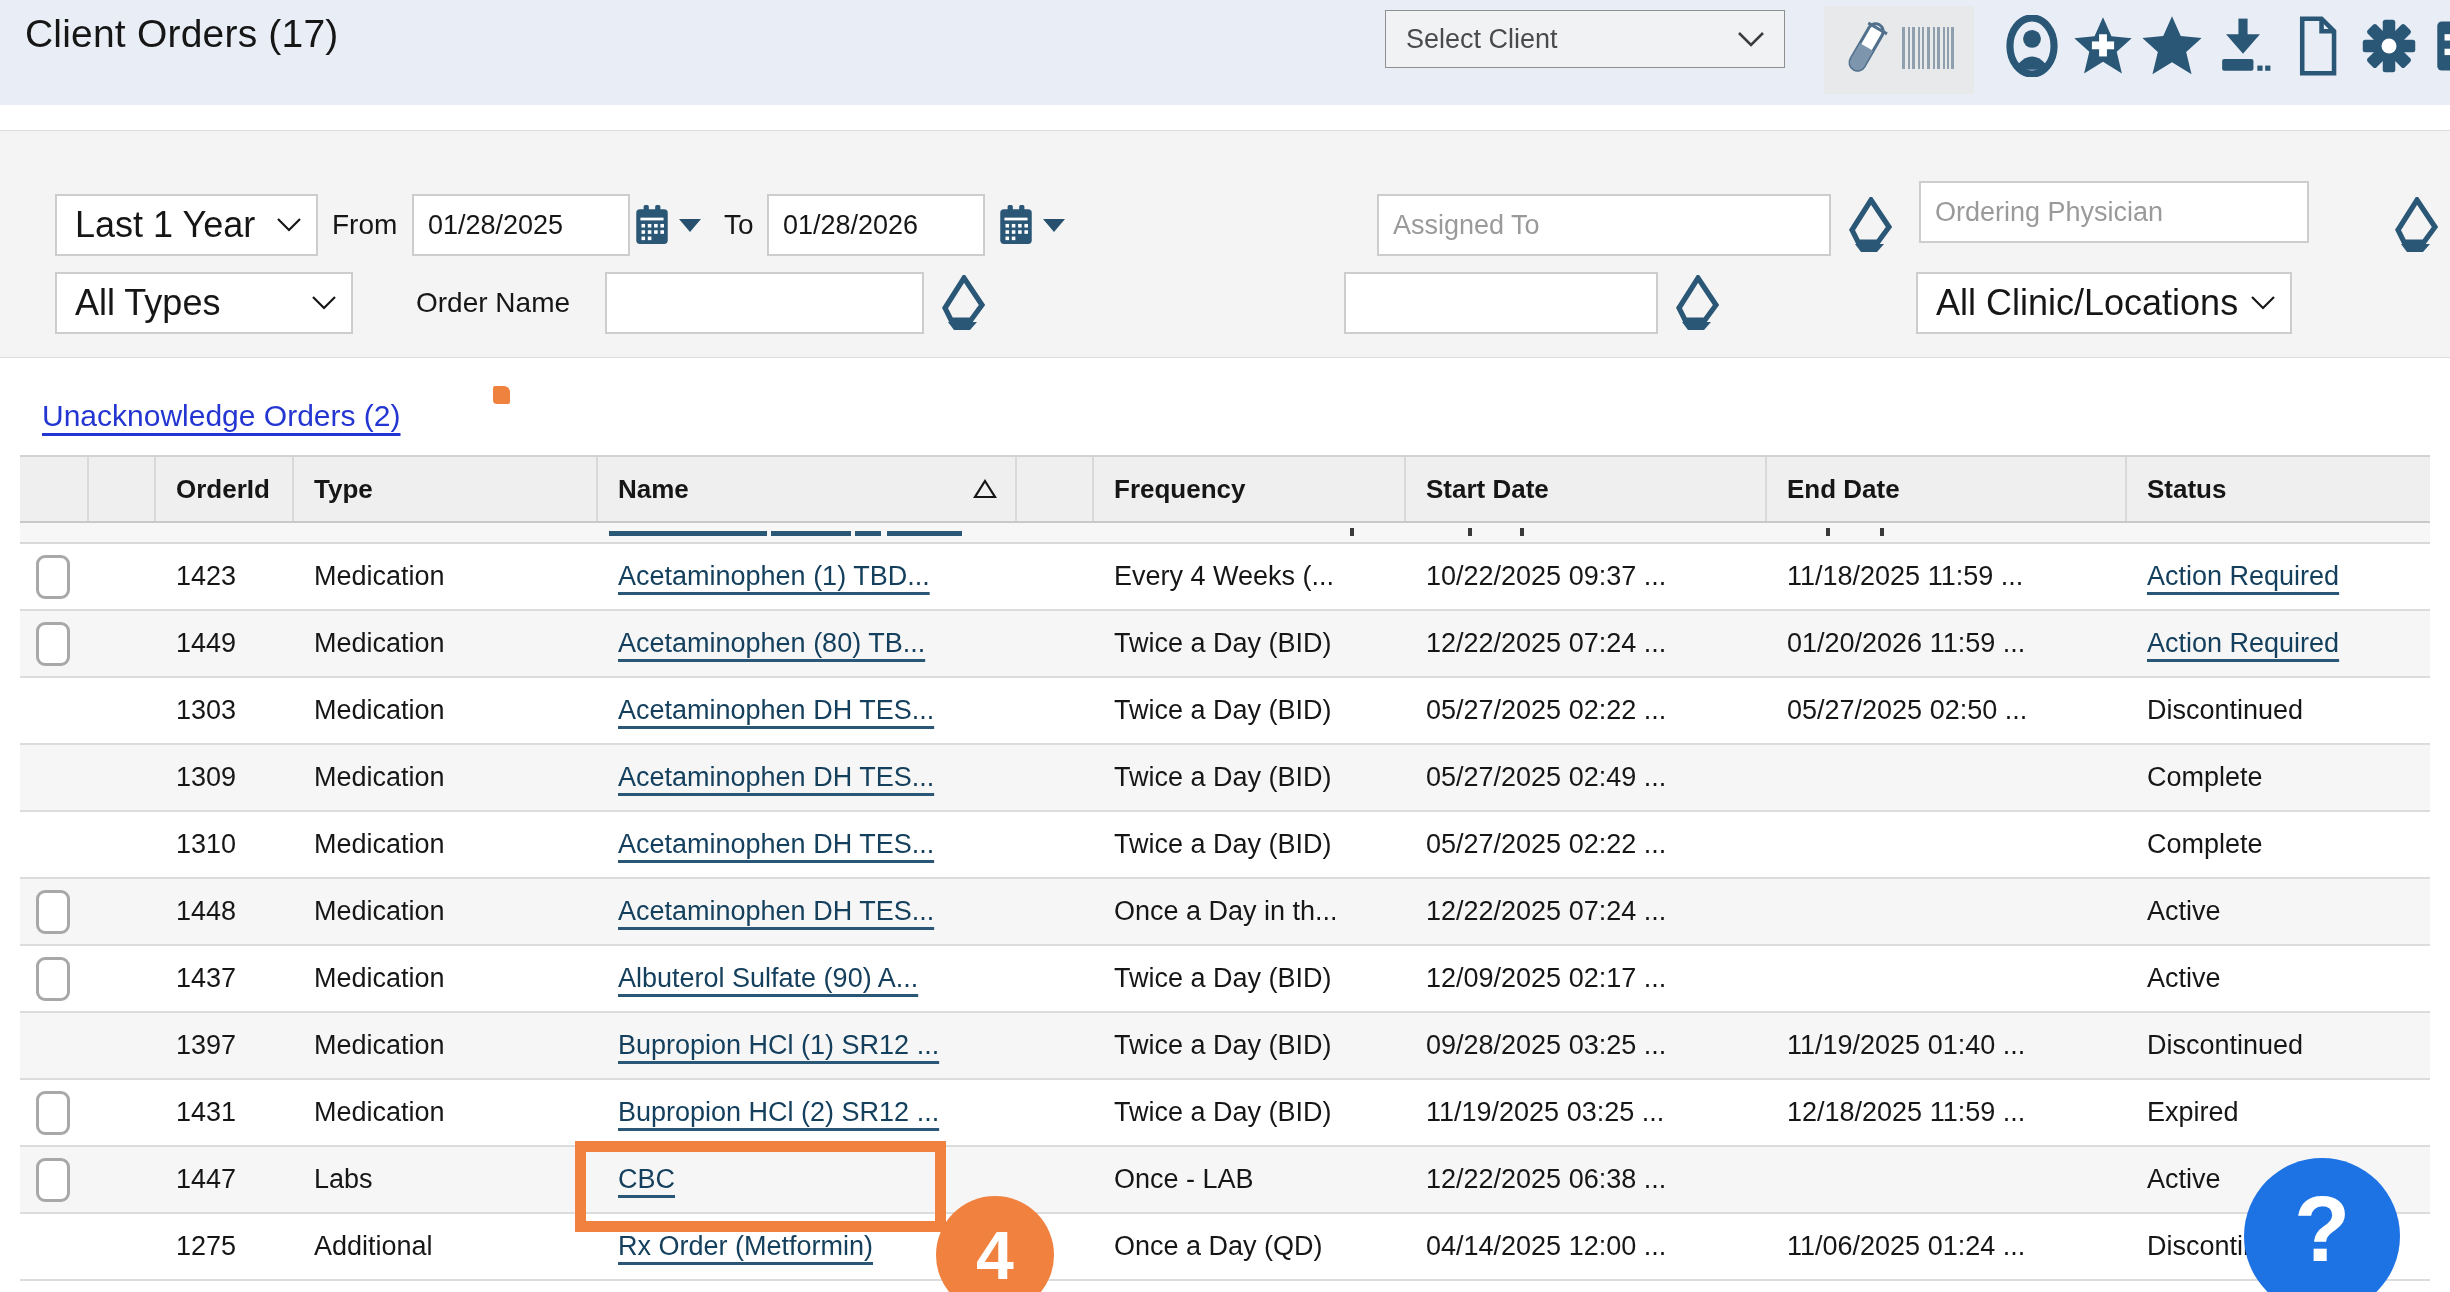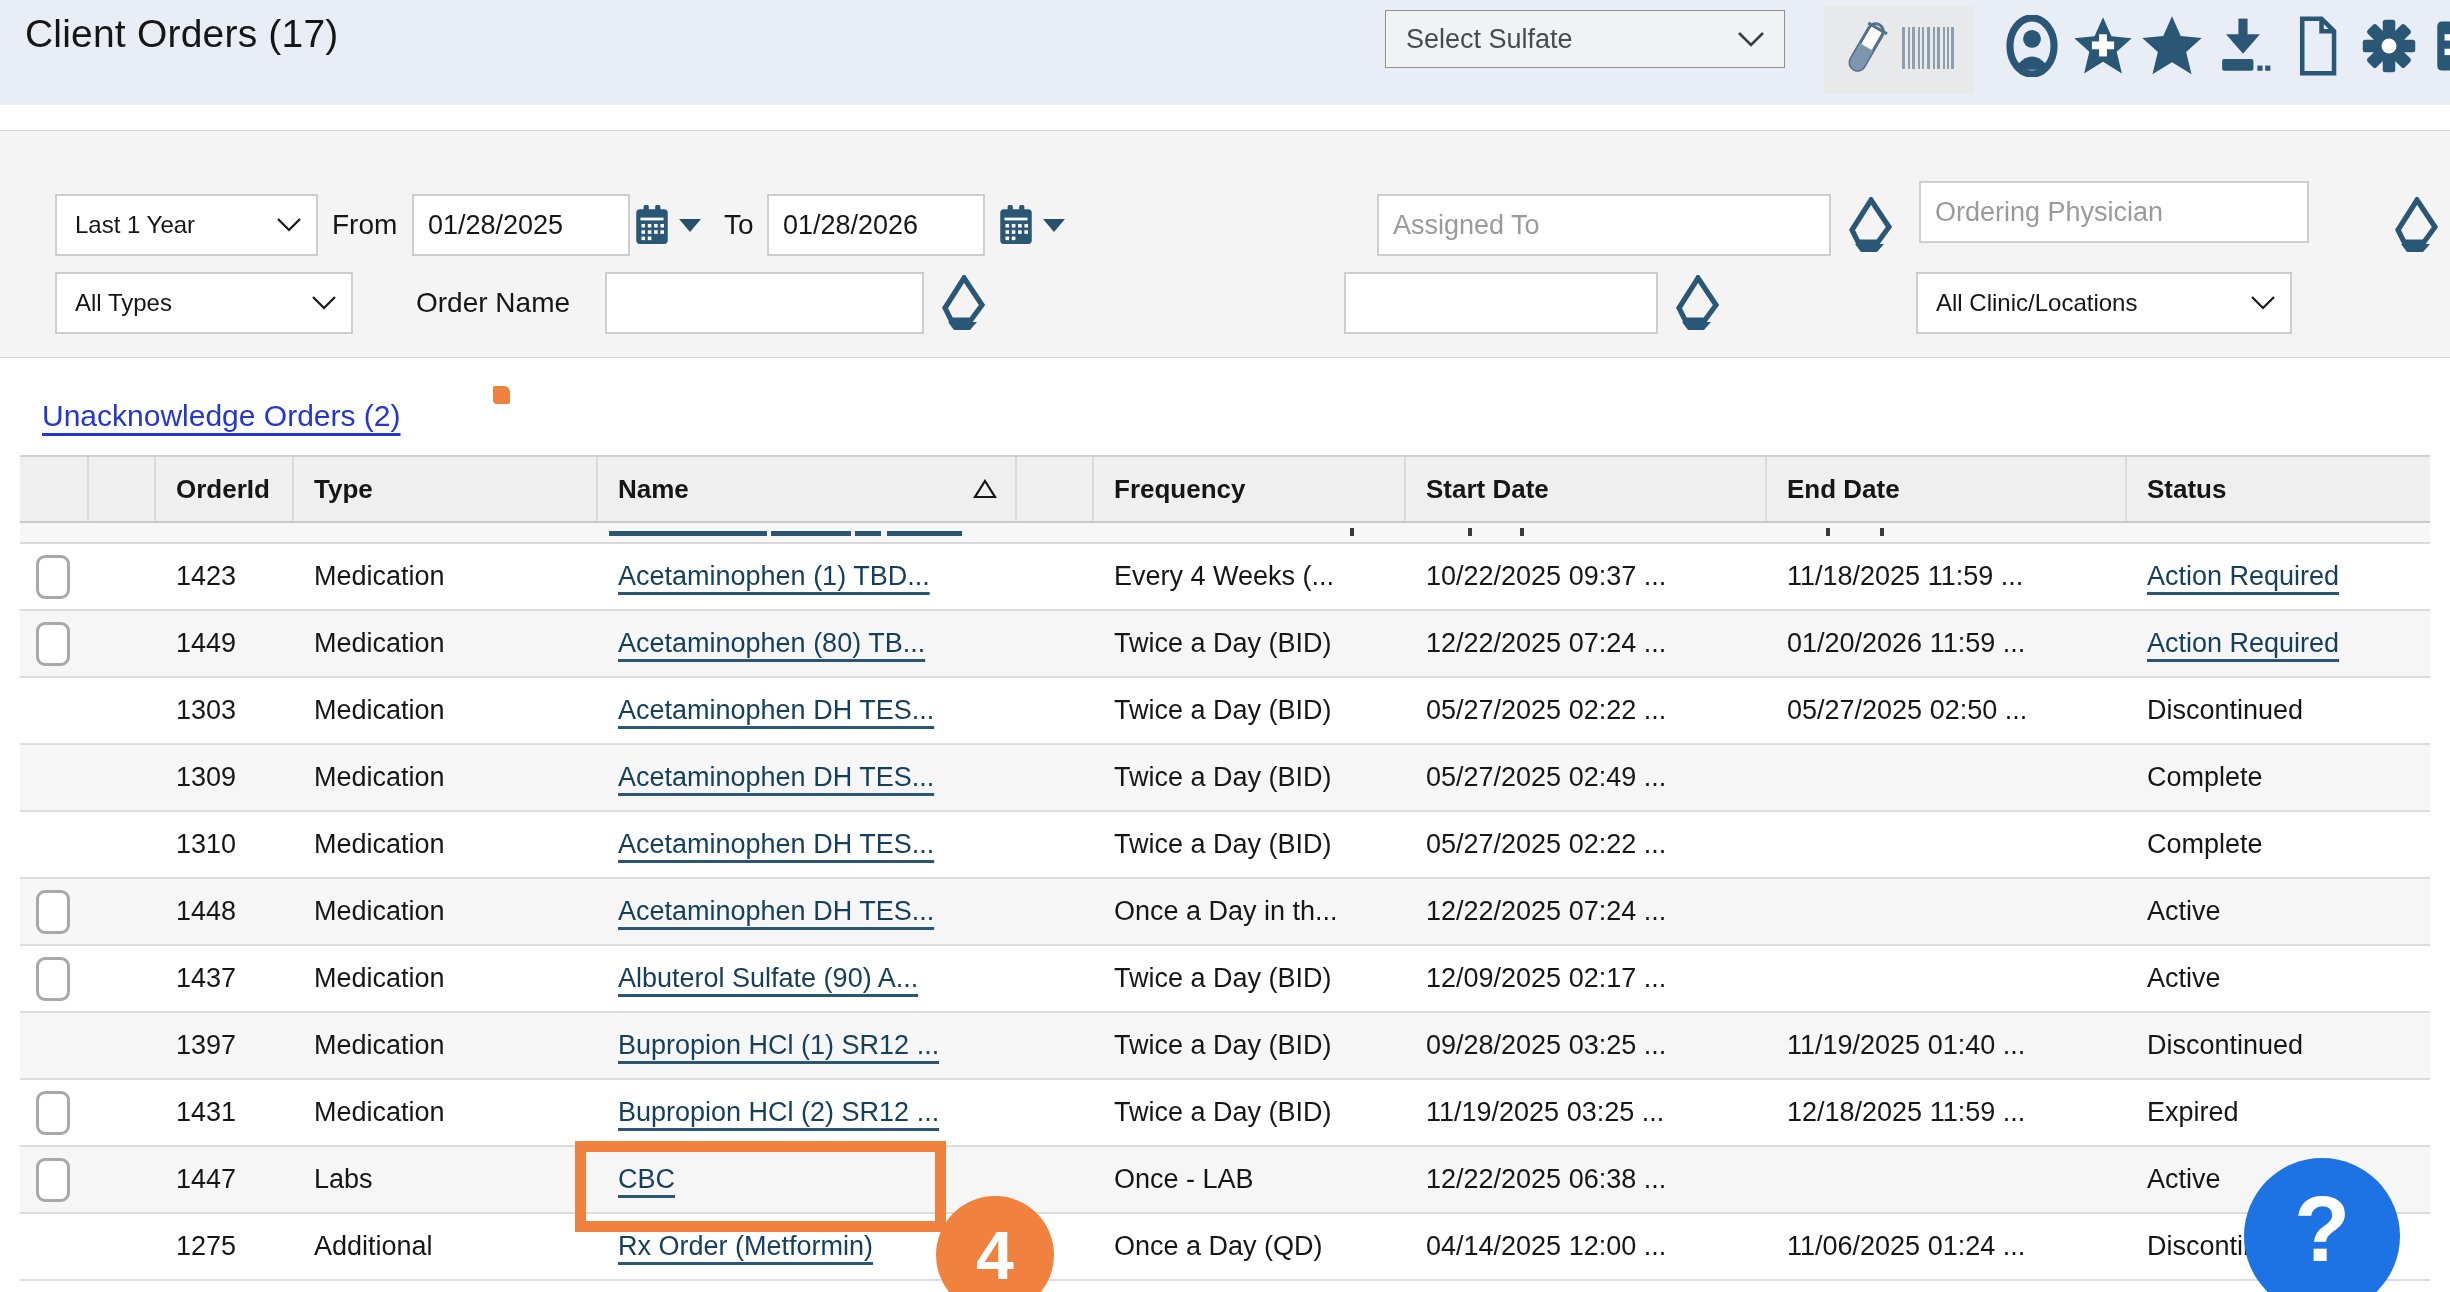--- a/index.html
+++ b/index.html
@@ -14,21 +14,21 @@
       padding:0 18px 0 20px;font-size:27px;color:#4a4a4a;box-sizing:border-box;cursor:pointer;}
   .icon-tile{position:absolute;left:1824px;top:6px;width:150px;height:88px;background:#e7e9eb;
       display:flex;align-items:center;justify-content:center;gap:10px;}
   .icon-btn{position:absolute;top:14px;width:62px;height:64px;display:flex;align-items:center;
       justify-content:center;cursor:pointer;}
 
   
   .panel{position:absolute;left:0;top:130px;width:2450px;height:228px;background:#f4f4f4;
       border-top:1px solid #dcdcdc;border-bottom:1px solid #dcdcdc;box-sizing:border-box;}
   .sel{position:absolute;height:62px;background:#fff;border:2px solid #cdcdcd;display:flex;
-      align-items:center;justify-content:space-between;padding:0 14px 0 18px;font-size:24px;
+      align-items:center;justify-content:space-between;padding:0 14px 0 18px;font-size:36px;
       box-sizing:border-box;cursor:pointer;}
   .inp{position:absolute;height:62px;background:#fff;border:2px solid #cdcdcd;font-size:27px;
       padding:0 14px;box-sizing:border-box;font-family:"Liberation Sans",sans-serif;color:#161616;}
   .inp::placeholder{color:#9a9a9a;}
   .lbl{position:absolute;height:62px;line-height:62px;font-size:28px;}
   .calbtn{position:absolute;height:62px;display:flex;align-items:center;gap:9px;cursor:pointer;
       background:none;border:none;padding:0;}
   .caret{width:0;height:0;border-left:11px solid transparent;border-right:11px solid transparent;
       border-top:13px solid #26506e;}
   .erase{position:absolute;width:52px;height:62px;display:flex;align-items:center;justify-content:center;cursor:pointer;}
@@ -71,21 +71,21 @@
 </style>
 </head>
 <body>
 
 <div class="screen">
 
   <div class="topband">
     <div class="title">Client Orders (17)</div>
 
     <div class="status-select">
-      <span>Select Sulfate</span>
+      <span>Select Client</span>
       <svg width="30" height="18" viewBox="0 0 30 18">
           <polyline points="3,3 15,15 27,3" fill="none" stroke="#3c3c3c" stroke-width="2.6"></polyline>
         </svg>
     </div>
 
     <div class="icon-tile">
       <span style="cursor:pointer">
         <svg width="48" height="70" viewBox="0 0 40 60">
           <g transform="rotate(30 20 30)">
             <rect x="13.5" y="7" width="13" height="44" rx="6.5" fill="#ffffff" stroke="#51708c" stroke-width="2.6"></rect>

